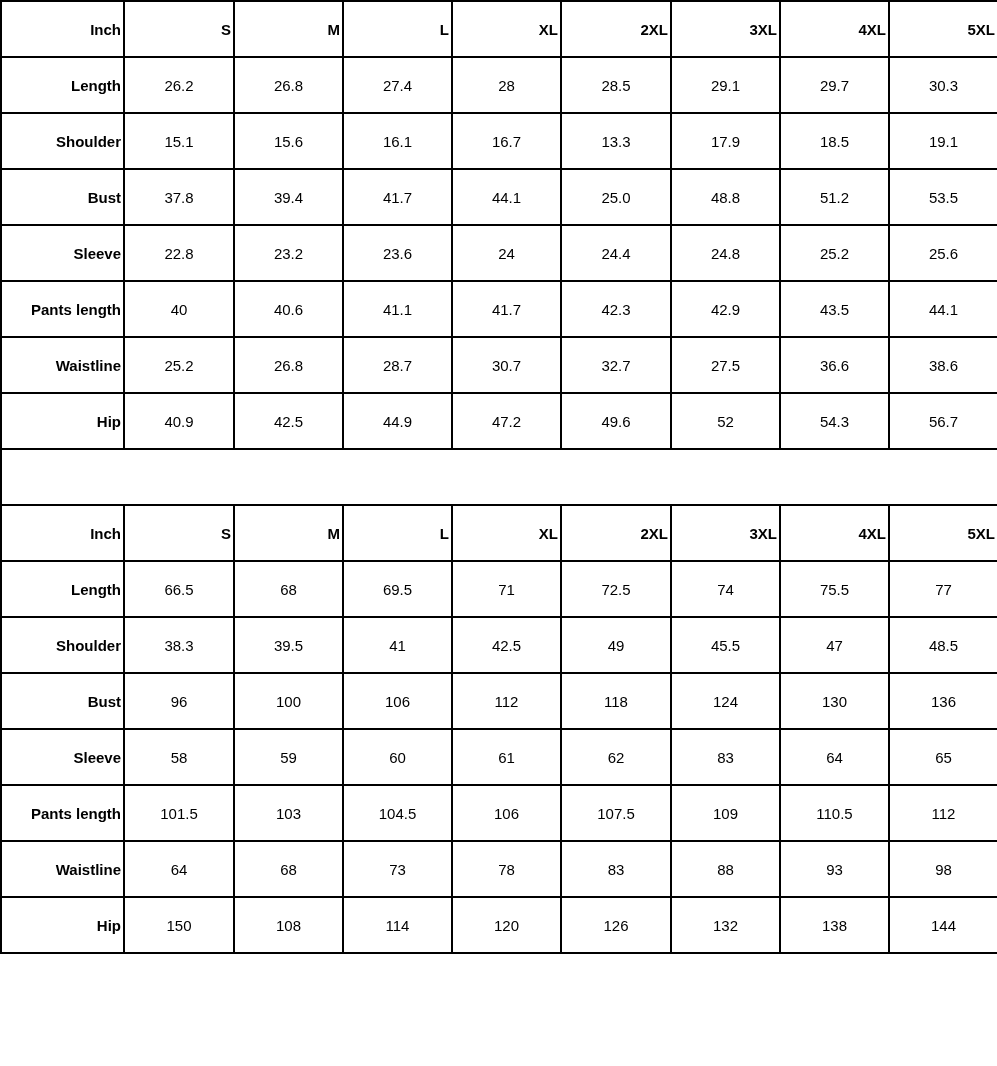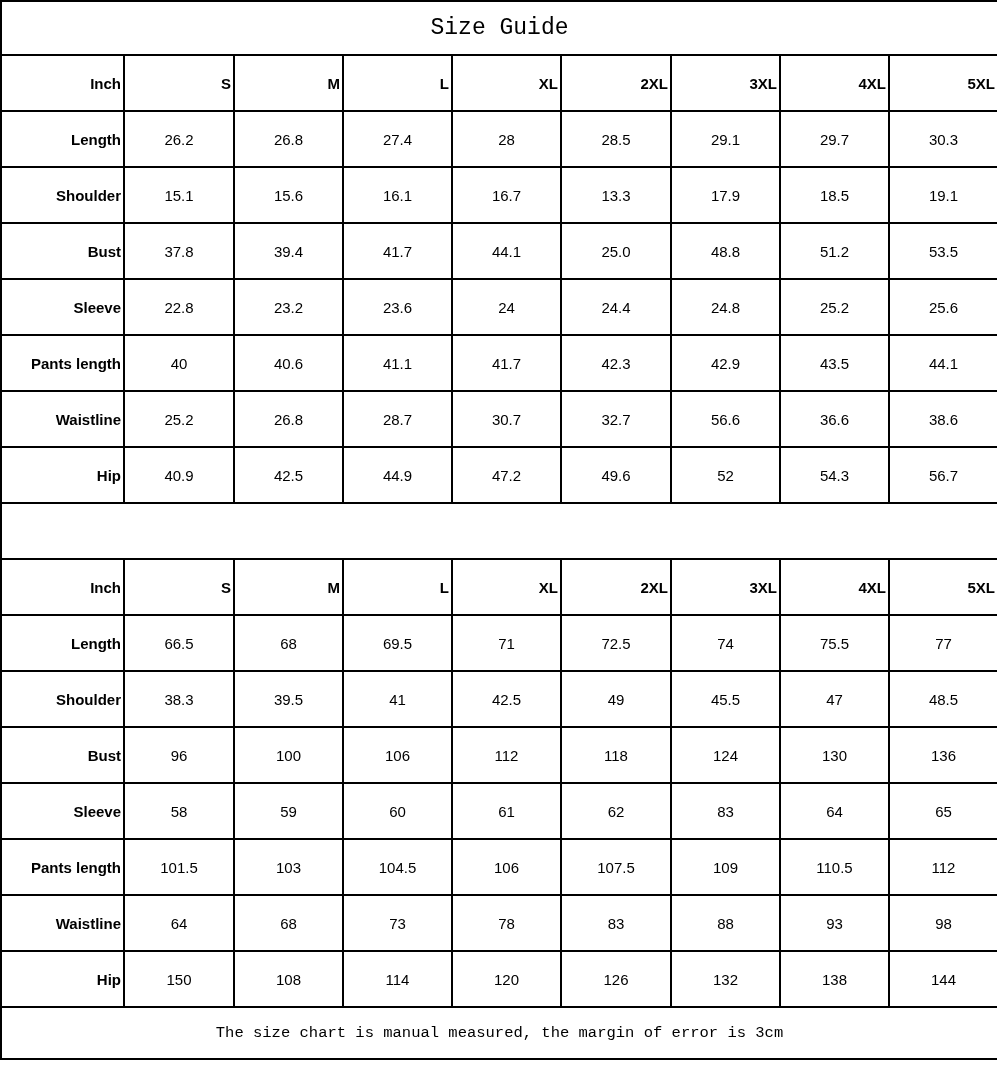--- a/index.html
+++ b/index.html
@@ -62,23 +62,20 @@
       <col style="width:110px">
         <col style="width:109px">
         <col style="width:109px">
         <col style="width:109px">
       <col style="width:110px">
         <col style="width:109px">
         <col style="width:109px">
         <col style="width:109px">
     </colgroup>
     <tbody id="grid-body">
-      <tr class="title-row">
-        <td colspan="9">Size Guide</td>
-      </tr>
 
       <tr>
           <td class="head">Inch</td>
           <td class="head">S</td>
           <td class="head">M</td>
           <td class="head">L</td>
           <td class="head">XL</td>
           <td class="head">2XL</td>
           <td class="head">3XL</td>
           <td class="head">4XL</td>
@@ -139,21 +136,21 @@
           <td>43.5</td>
           <td>44.1</td>
         </tr>
         <tr>
           <td class="label">Waistline</td>
           <td>25.2</td>
           <td>26.8</td>
           <td>28.7</td>
           <td>30.7</td>
           <td>32.7</td>
-          <td>56.6</td>
+          <td>27.5</td>
           <td>36.6</td>
           <td>38.6</td>
         </tr>
         <tr>
           <td class="label">Hip</td>
           <td>40.9</td>
           <td>42.5</td>
           <td>44.9</td>
           <td>47.2</td>
           <td>49.6</td>
@@ -245,18 +242,15 @@
           <td class="label">Hip</td>
           <td>150</td>
           <td>108</td>
           <td>114</td>
           <td>120</td>
           <td>126</td>
           <td>132</td>
           <td>138</td>
           <td>144</td>
         </tr>
-        <tr class="footer-row" id="footer-row">
-        <td colspan="9">The size chart is manual measured, the margin of error is 3cm</td>
-      </tr>
     </tbody>
   </table>
 </div>
 
 </body></html>

